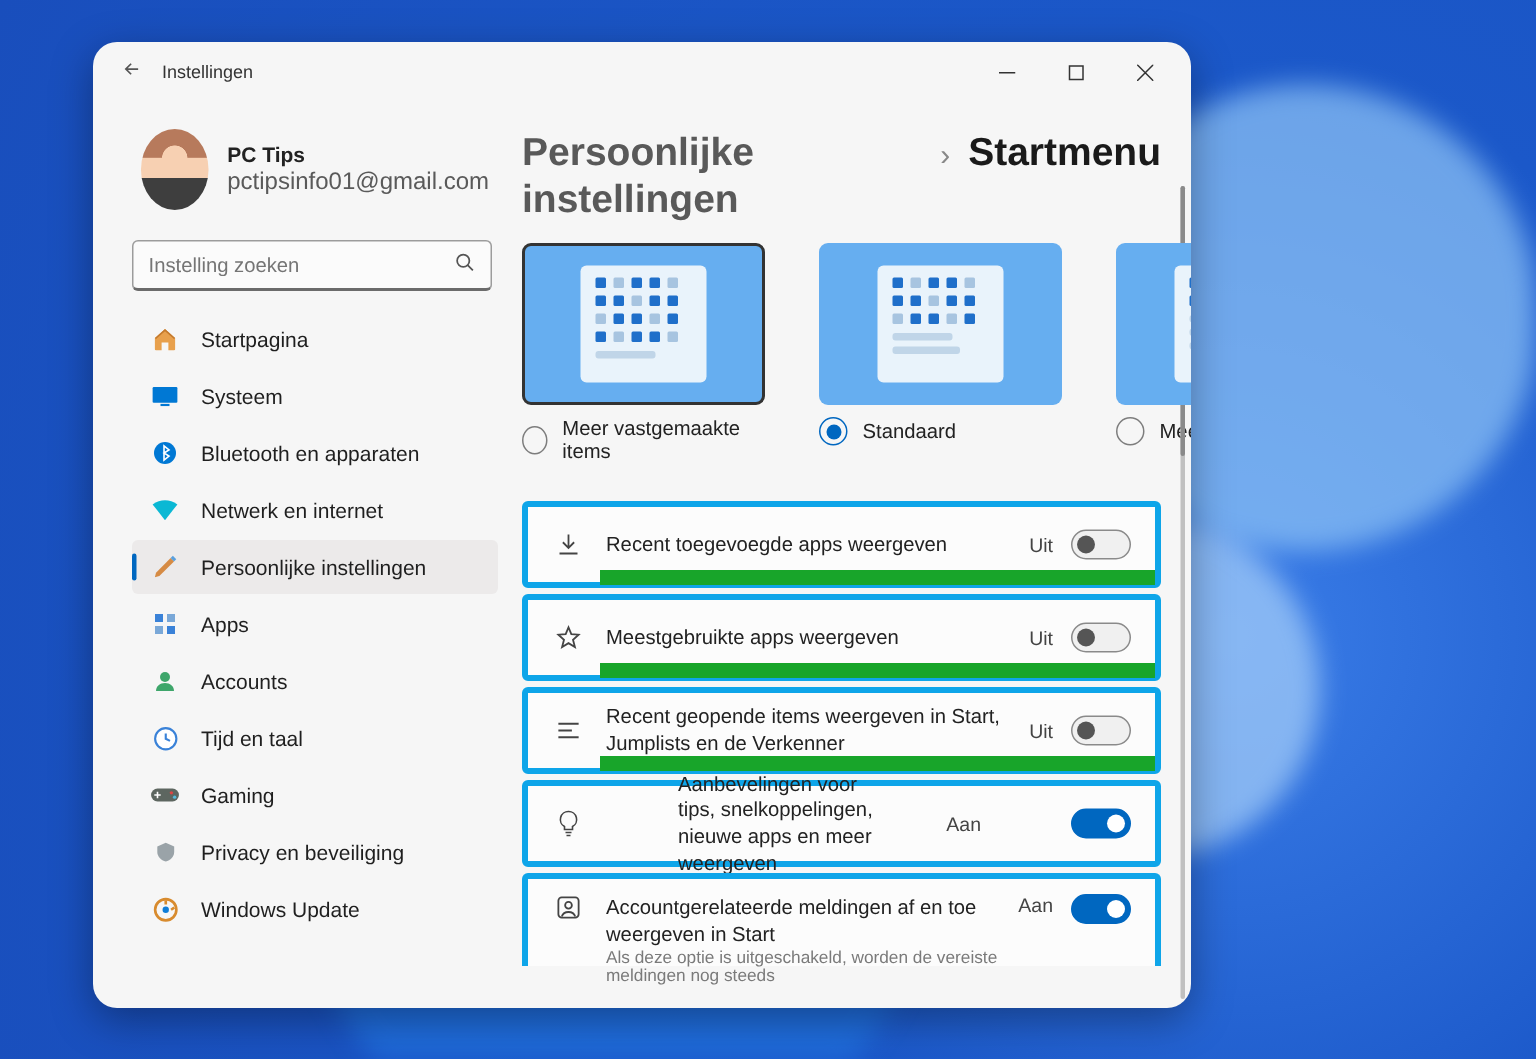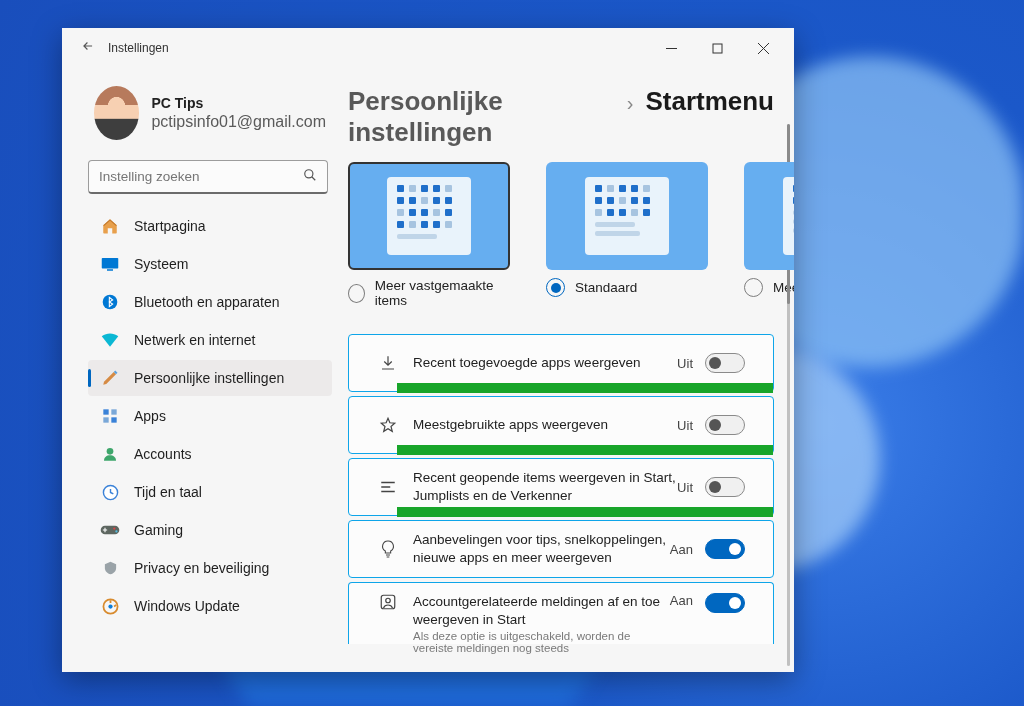--- a/index.html
+++ b/index.html
@@ -8,21 +8,21 @@
     background: radial-gradient(circle at 80% 60%, #3a7de8 0%, #1b58c9 40%, #194ebc 100%);
     position: relative;
   }
   .bloom { position: absolute; inset: 0; background:
     radial-gradient(circle at 75% 65%, #a8d0f9 0 12%, transparent 13%),
     radial-gradient(circle at 40% 80%, #2175e4 0 25%, transparent 26%),
     radial-gradient(circle at 85% 30%, #8fc4f6 0 15%, transparent 16%);
     filter: blur(8px); opacity: .7; }
   .window {
     position: absolute; left: 62px; top: 28px; width: 732px; height: 644px;
-    background: #f6f6f6; border-radius: 0; box-shadow: 0 8px 28px rgba(0,0,0,.35);
+    background: #f6f6f6; border-radius: 16px; box-shadow: 0 8px 28px rgba(0,0,0,.35);
     display: flex; flex-direction: column; overflow: hidden; justify-content: center;
   }
   .titlebar { height: 40px; display: flex; align-items: center; padding: 0 8px 0 12px; }
   .titlebar .back { width: 28px; text-align: center; font-size: 16px; color:#555; cursor:pointer; }
   .titlebar .title { font-size: 12px; color:#333; margin-left: 6px; }
   .titlebar .spacer { flex: 1; }
   .winbtn { width: 46px; height: 30px; display:flex; align-items:center; justify-content:center; cursor:pointer; }
   .winbtn svg { width:11px; height:11px; }
   .body { flex:1; display:flex; overflow:hidden; }
   .sidebar { width: 278px; padding: 8px 8px 8px 26px; display:flex; flex-direction:column; }
@@ -57,21 +57,21 @@
   .thumb .dot { background:#1f6fca; border-radius:1px; }
   .thumb .dot.l { background:#a7c4e0; }
   .thumb .lines { margin-top:6px; display:flex; flex-direction:column; gap:4px; }
   .thumb .ln { height:5px; background:#c0d5e8; border-radius:2px; }
   .radio-row { display:flex; align-items:center; gap:10px; }
   .radio { width:19px; height:19px; border:1.5px solid #7d7d7d; border-radius:50%; display:flex; align-items:center; justify-content:center; }
   .radio.selected { border-color:#0067c0; }
   .radio.selected::after { content:""; width:10px; height:10px; border-radius:50%; background:#0067c0; }
   .radio-label { font-size:13.5px; color:#222; max-width:140px; }
   .settings-list { margin-top: 16px; display:flex; flex-direction:column; gap:4px; }
-  .srow { background:#fcfcfc; border:1px solid #0ea5e9; border-radius:4px; height:58px; display:flex; align-items:center; padding:0 28px; position:relative; }
+  .srow { background:#fcfcfc; border:4px solid #0ea5e9; border-radius:4px; height:58px; display:flex; align-items:center; padding:0 16px; position:relative; }
   .srow.tall { height:62px; align-items:flex-start; padding-top:10px; border-bottom:0 solid transparent; border-bottom-left-radius:0; border-bottom-right-radius:0; }
   .srow .sicon { width:22px; display:flex; justify-content:center; margin-right:14px; color:#444; }
   .srow .stitle { font-size:13.5px; color:#222; flex:1; line-height:1.3; }
   .srow .ssub { font-size:11.5px; color:#7a7a7a; margin-top:2px; }
   .srow .sstate { font-size:13px; color:#444; margin-right:12px; }
   .toggle { width:40px; height:20px; background:#f0f0f0; border:1px solid #8a8a8a; border-radius:11px; position:relative; cursor:pointer; }
   .toggle::after { content:""; position:absolute; left:3px; top:3px; width:12px; height:12px; border-radius:50%; background:#555; }
   .toggle.on { background:#0067c0; border-color:#0067c0; }
   .toggle.on::after { background:#fff; left:23px; }
   .greenbar { position:absolute; left:48px; right:0; bottom:-2px; height:10px; background:#18a52a; }
@@ -362,21 +362,21 @@
     <div class="sicon">
               <svg width="18" height="14" viewBox="0 0 24 18" fill="none" stroke="#444" stroke-width="1.8">
                 <path d="M3 3h18M3 9h12M3 15h18"></path>
               </svg>
             </div>
     <div class="stitle">Recent geopende items weergeven in Start, Jumplists en de Verkenner</div>
     <div class="sstate">Uit</div>
     <div class="toggle "></div>
     <div class="greenbar"></div>
   </div>
-          <div class="srow" style="overflow: visible;">
+          <div class="srow" style="overflow: visible; gap: 48px;">
     <div class="sicon">
               <svg width="16" height="20" viewBox="0 0 24 28" fill="none" stroke="#444" stroke-width="1.6">
                 <path d="M9 23h6M10 26h4M12 2a8 8 0 00-4 15v3h8v-3a8 8 0 00-4-15z"></path>
               </svg>
             </div>
     <div class="stitle">Aanbevelingen voor tips, snelkoppelingen, nieuwe apps en meer weergeven</div>
     <div class="sstate">Aan</div>
     <div class="toggle on"></div>
 
   </div>

